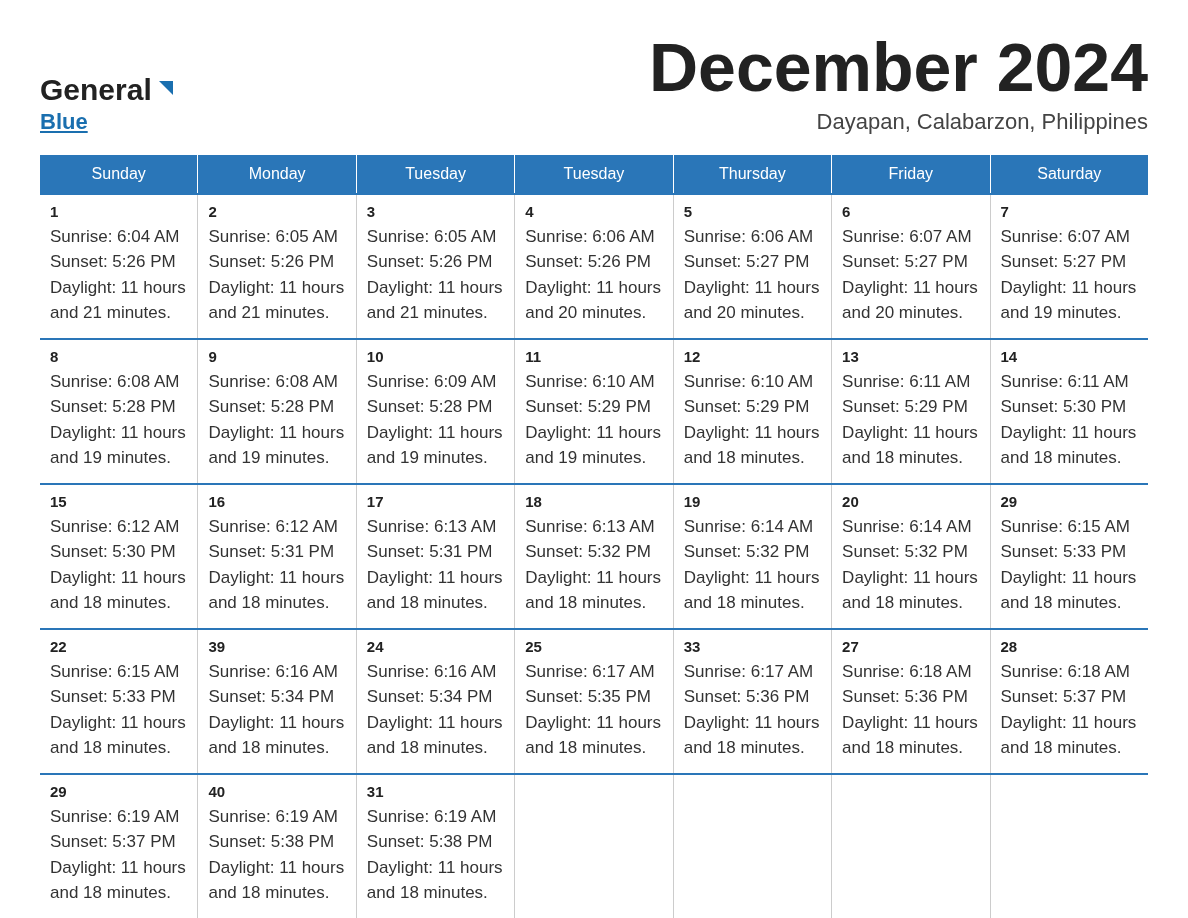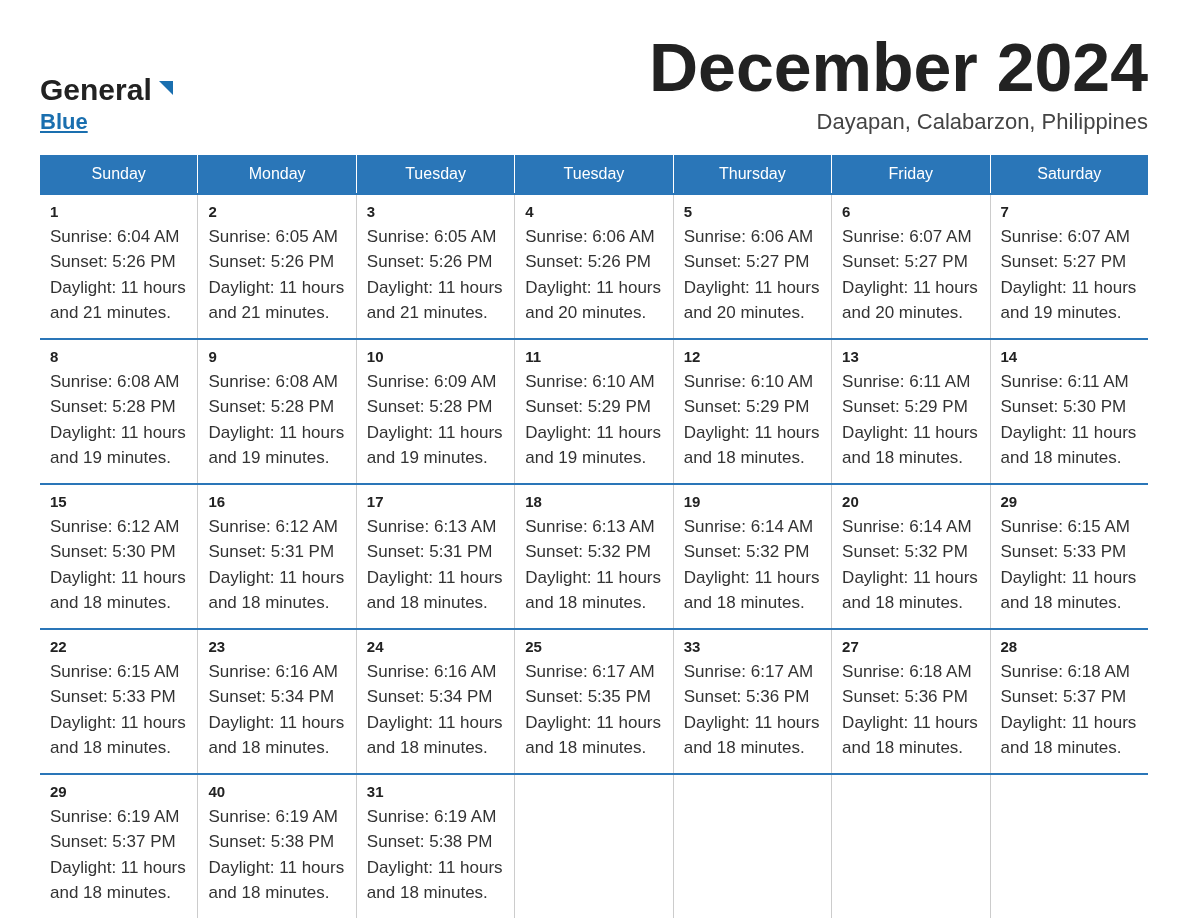--- a/index.html
+++ b/index.html
@@ -314,21 +314,21 @@
       <tr>
         <td>
         <div class="day-num">22</div>
         <div class="day-info">
           Sunrise: 6:15 AM<br>
           Sunset: 5:33 PM<br>
           Daylight: 11 hours <br>and 18 minutes.
         </div>
       </td>
         <td>
-        <div class="day-num">23</div>
+        <div class="day-num">39</div>
         <div class="day-info">
           Sunrise: 6:16 AM<br>
           Sunset: 5:34 PM<br>
           Daylight: 11 hours <br>and 18 minutes.
         </div>
       </td>
         <td>
         <div class="day-num">24</div>
         <div class="day-info">
           Sunrise: 6:16 AM<br>

